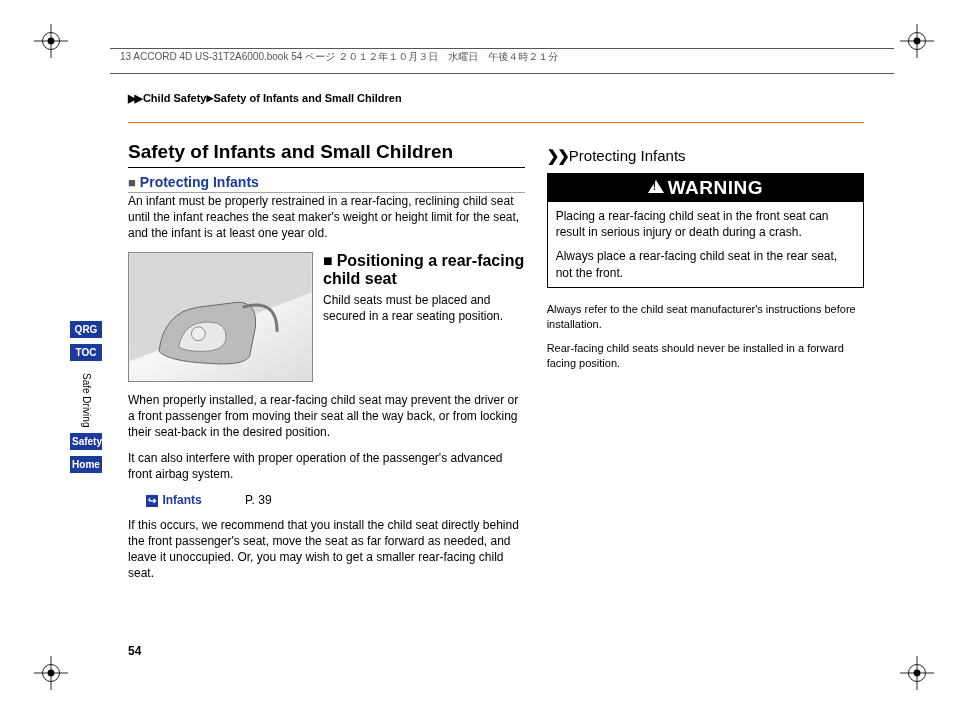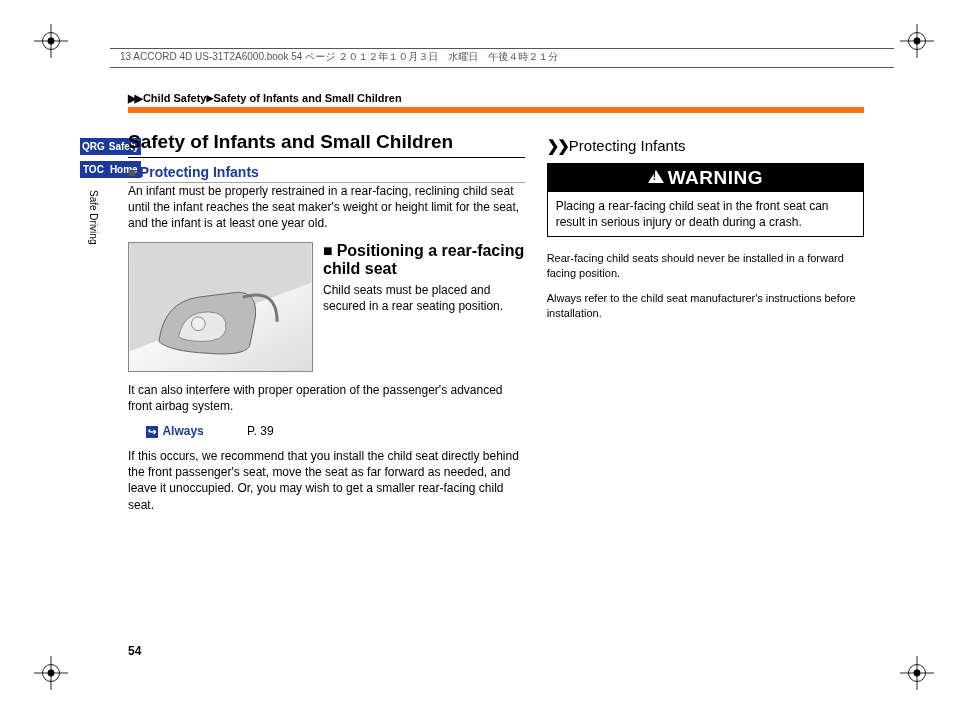--- a/index.html
+++ b/index.html
@@ -17,36 +17,36 @@
   .cm-tl { top: 24px; left: 34px; }
   .cm-tr { top: 24px; right: 20px; }
   .cm-bl { bottom: 28px; left: 34px; }
   .cm-br { bottom: 28px; right: 20px; }
 
   .top-line {
     position: absolute;
     top: 48px; left: 110px; right: 60px;
     border-top: 0.5px solid #555;
     border-bottom: 0.5px solid #555;
-    height: 20px;
+    height: 26px;
     font-size: 10px;
     color: #555;
     padding: 1px 10px;
     white-space: nowrap;
     overflow: hidden;
   }
 
   
   .nav-tabs {
     position: absolute;
-    left: 80px; top: 138px; bottom: 62px;
+    left: 70px; top: 138px; bottom: 62px;
     width: 32px;
     display: flex;
-    flex-direction: row;
-    justify-content: space-between;
+    flex-direction: column;
+    justify-content: center;
   }
   .nav-top-group, .nav-bottom-group { display: flex; flex-direction: column; gap: 6px; }
   .nav-tab {
     background: #1b3a9c;
     color: #fff;
     font-size: 10px;
     font-weight: bold;
     text-align: center;
     padding: 3px 2px;
     cursor: pointer;
@@ -60,22 +60,22 @@
   }
 
   .content {
     position: absolute;
     left: 128px; right: 90px; top: 92px; bottom: 60px;
   }
   .breadcrumb {
     font-size: 11px;
     font-weight: bold;
     color: #000;
-    padding-bottom: 2px;
-    border-bottom: 6px solid #f97316;
+    padding-bottom: 17px;
+    border-bottom: 1px solid #f97316;
     margin-bottom: 18px;
   }
   .breadcrumb .arr { letter-spacing: -2px; margin-right: 2px; }
   .tri { font-size: 9px; vertical-align: 1px; }
 
   .columns { display: flex; gap: 22px; }
   .col-main { flex: 1.25; }
   .col-side { flex: 1; }
 
   h1.page-title {
@@ -240,34 +240,36 @@
             <circle cx="70" cy="82" r="7" fill="#eee" stroke="#888"></circle>
             <path d="M115,55 Q150,45 150,80" fill="none" stroke="#777" stroke-width="3"></path>
           </svg>
         </div>
         <div>
           <div class="fig-label"><span class="sq">■</span><span>Positioning a rear-facing child seat</span></div>
           <p style="margin-top:4px">Child seats must be placed and secured in a rear seating position.</p>
         </div>
       </div>
 
+      <p>When properly installed, a rear-facing child seat may prevent the driver or a front passenger from moving their seat all the way back, or from locking their seat-back in the desired position.</p>
       <p>It can also interfere with proper operation of the passenger's advanced front airbag system.</p>
       <div class="xref">
-        <span class="xicon">↪</span><span>Always</span> <span class="pg">P. 39</span>
+        <span class="xicon">↪</span><span>Infants</span> <span class="pg">P. 39</span>
       </div>
       <p>If this occurs, we recommend that you install the child seat directly behind the front passenger's seat, move the seat as far forward as needed, and leave it unoccupied. Or, you may wish to get a smaller rear-facing child seat.</p>
     </div>
 
     <div class="col-side">
       <div class="side-crumb"><span class="d-arr">❯❯</span><span>Protecting Infants</span></div>
       <div class="warning-box">
         <div class="warning-head"><span class="tri-warn"></span><span>WARNING</span></div>
         <div class="warning-body">
           <p>Placing a rear-facing child seat in the front seat can result in serious injury or death during a crash.</p>
+          <p>Always place a rear-facing child seat in the rear seat, not the front.</p>
         </div>
       </div>
+      <p class="side-note">Always refer to the child seat manufacturer's instructions before installation.</p>
       <p class="side-note">Rear-facing child seats should never be installed in a forward facing position.</p>
-      <p class="side-note">Always refer to the child seat manufacturer's instructions before installation.</p>
     </div>
   </div>
 
   <div class="page-num">54</div>
 </div>
 
 </body></html>

